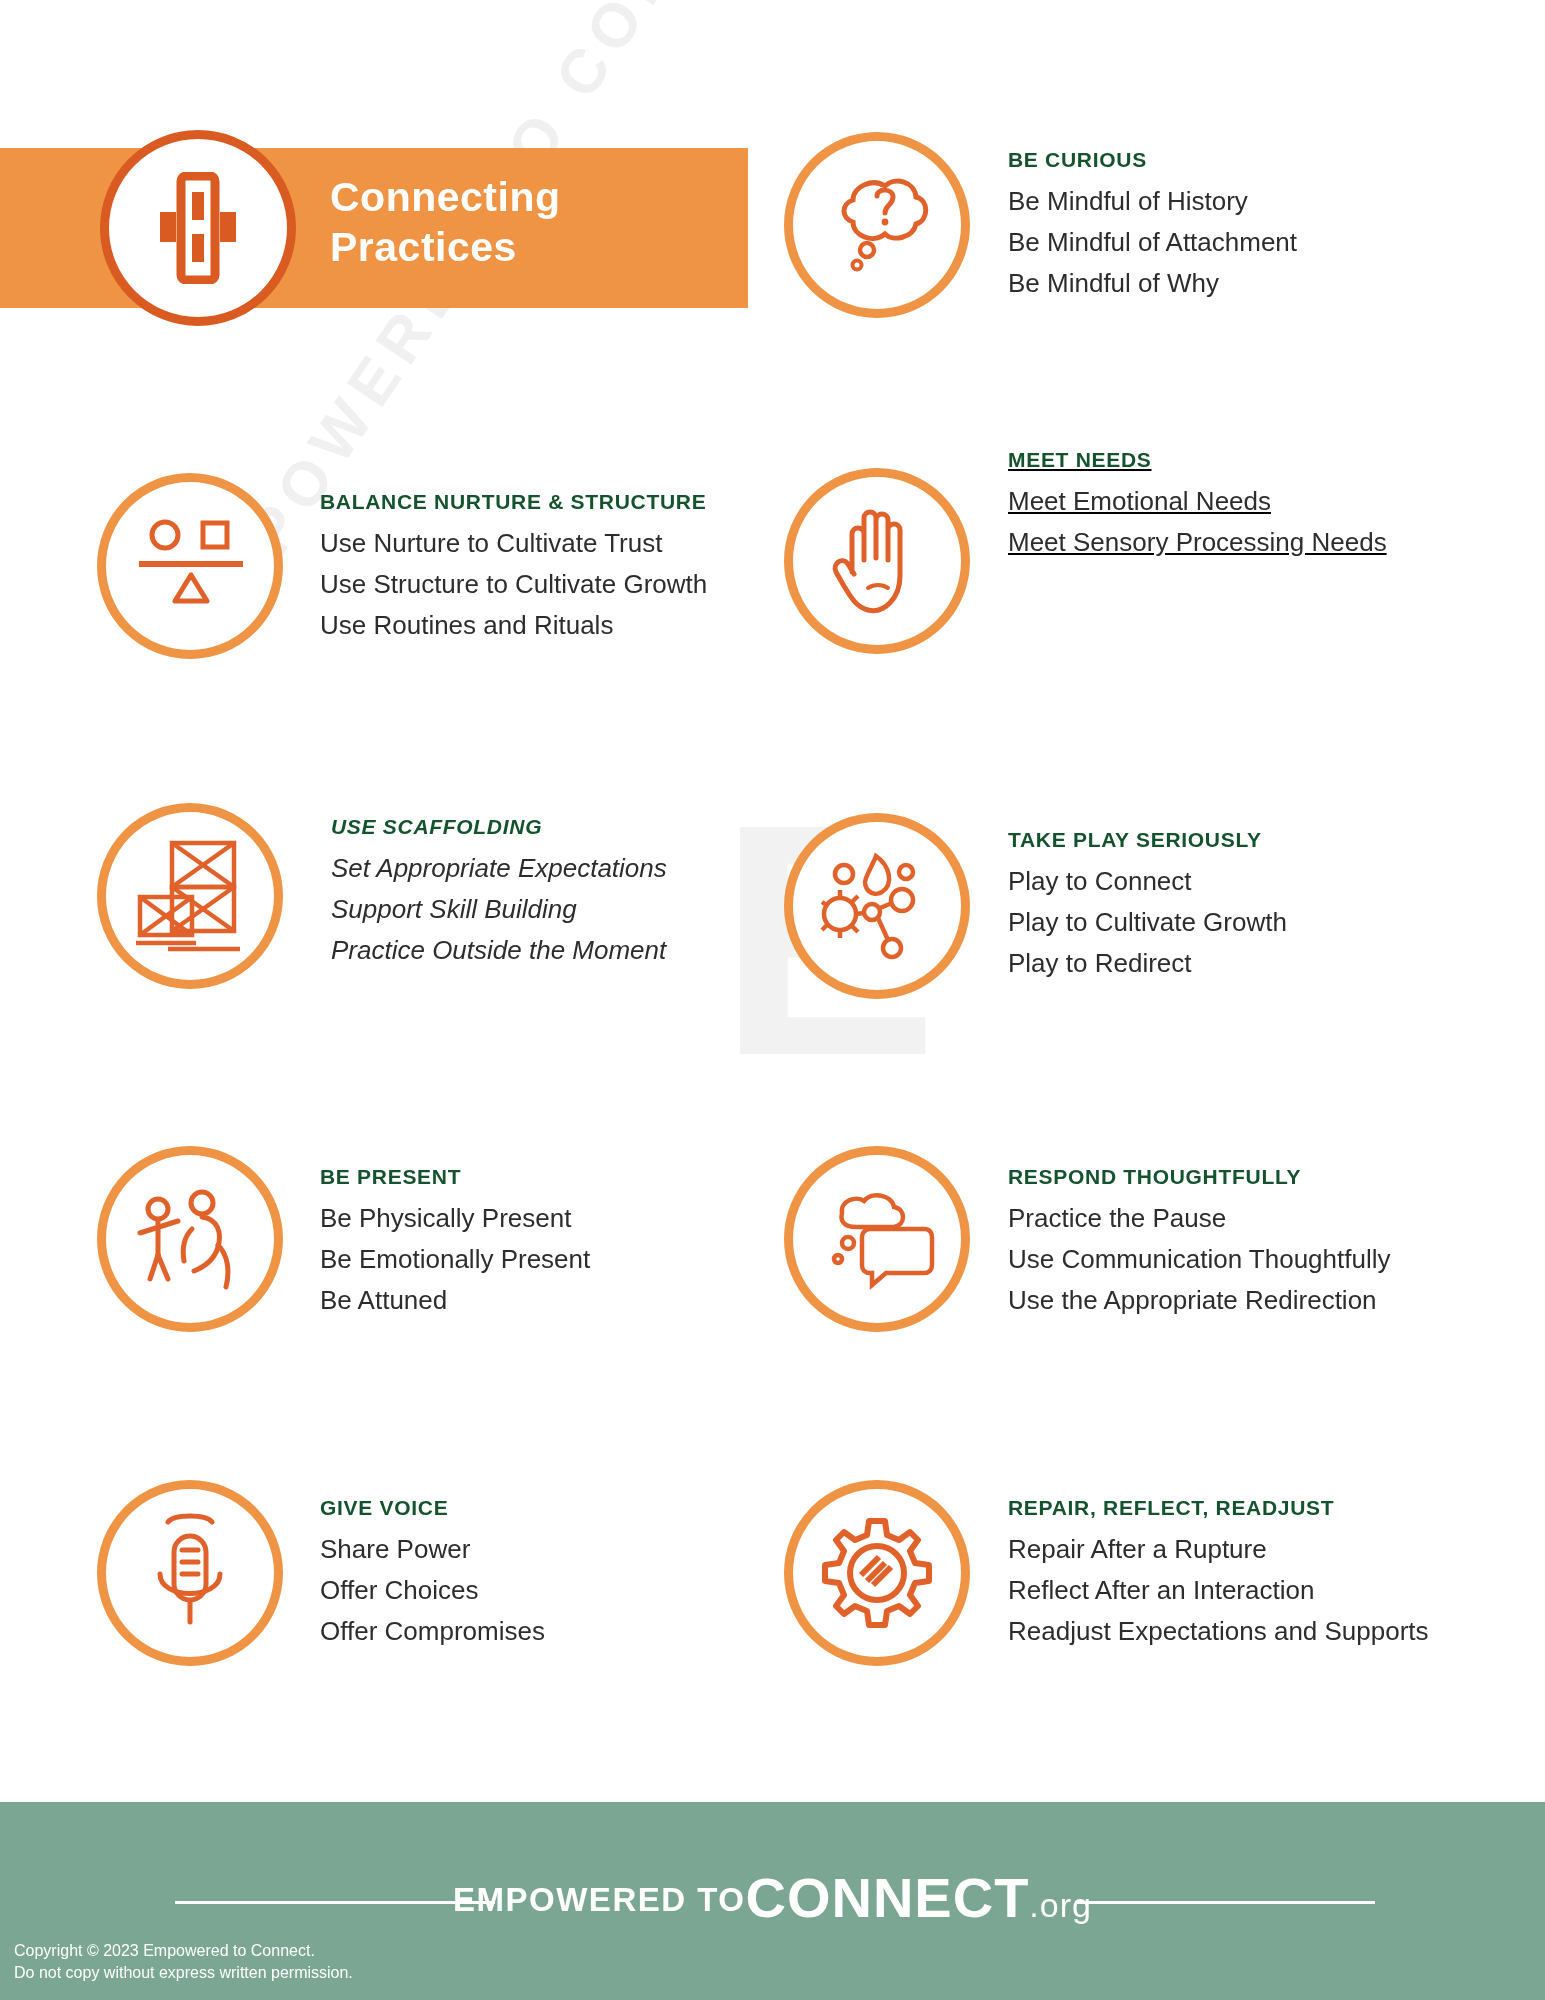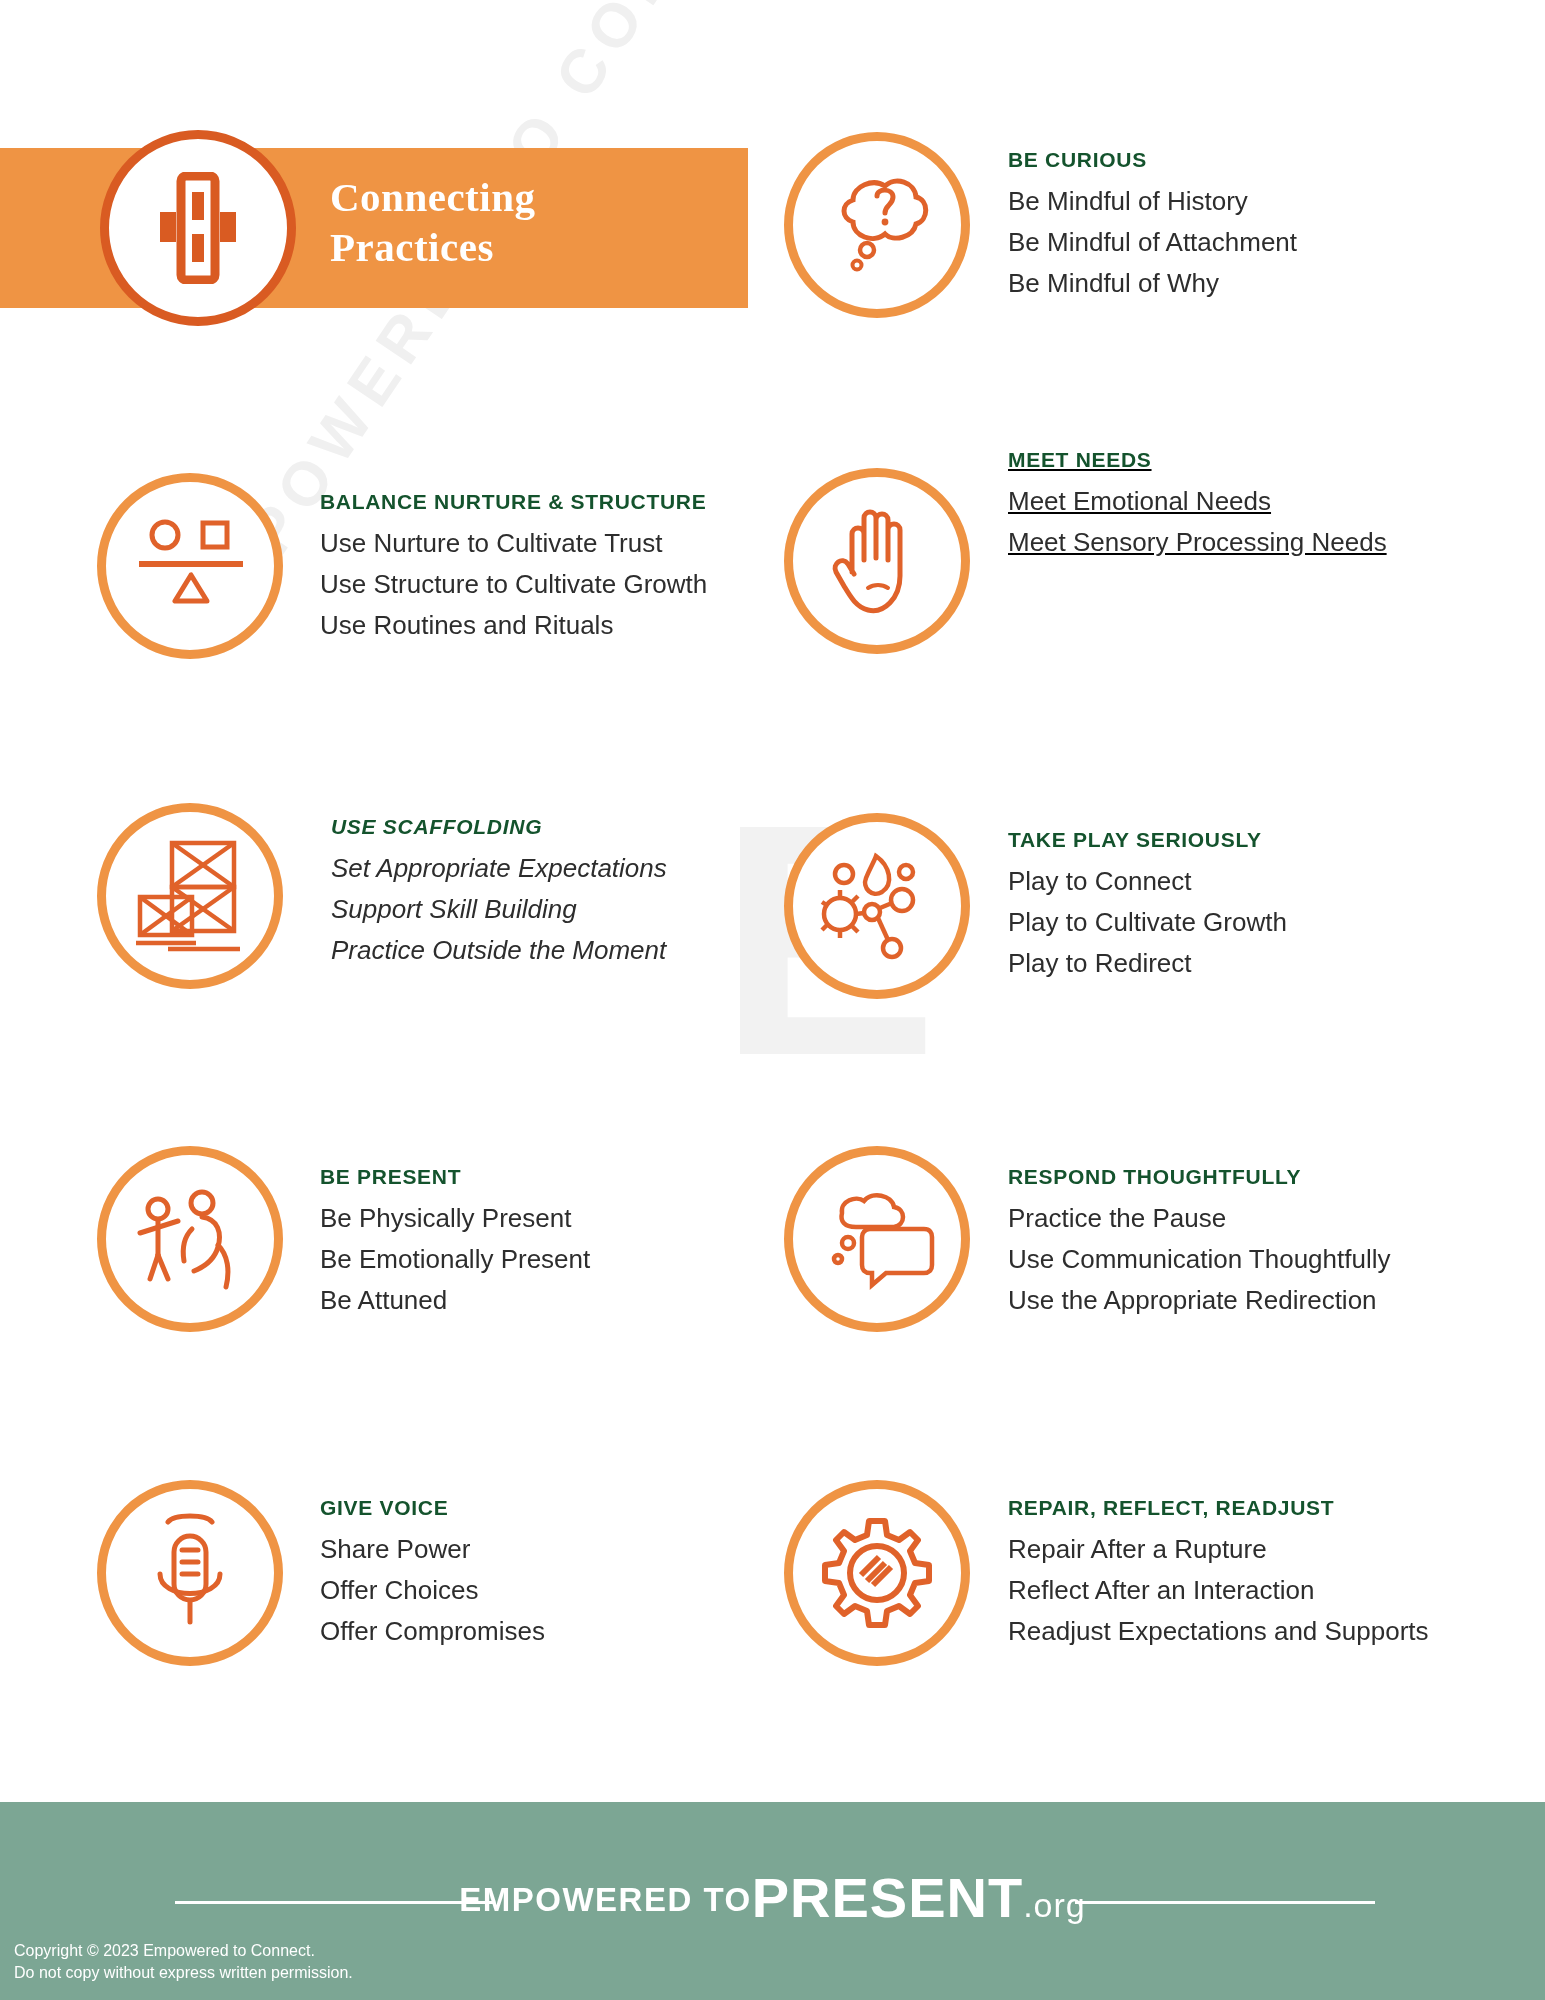--- a/index.html
+++ b/index.html
@@ -83,21 +83,20 @@
     position: absolute;
     left: 330px;
     top: 172px;
     color: #ffffff;
     font-size: 41px;
     font-weight: 700;
     line-height: 50px;
     letter-spacing: 0.5px;
     z-index: 4;
     white-space: pre-line;
-    font-family: Liberation Serif, serif;
   }
 
   
   .item {
     position: absolute;
     z-index: 2;
   }
   .icon-circle {
     position: absolute;
     width: 186px;
@@ -404,20 +403,20 @@
       <div class="item-line">Readjust Expectations and Supports</div>
     </div>
   </div>
 
   <div class="footer">
     <div class="rule-left"></div>
     <div class="rule-right"></div>
     <div class="footer-logo">
       <div class="footer-line1">EMPOWERED TO</div>
       <div class="footer-line2">
-        <span>PRESENT</span><span class="org">.org</span>
+        <span>CONNECT</span><span class="org">.org</span>
       </div>
     </div>
   </div>
   <div class="copyright">Copyright © 2023 Empowered to Connect.
 Do not copy without express written permission.</div>
 
 </div>
 
 </body></html>

